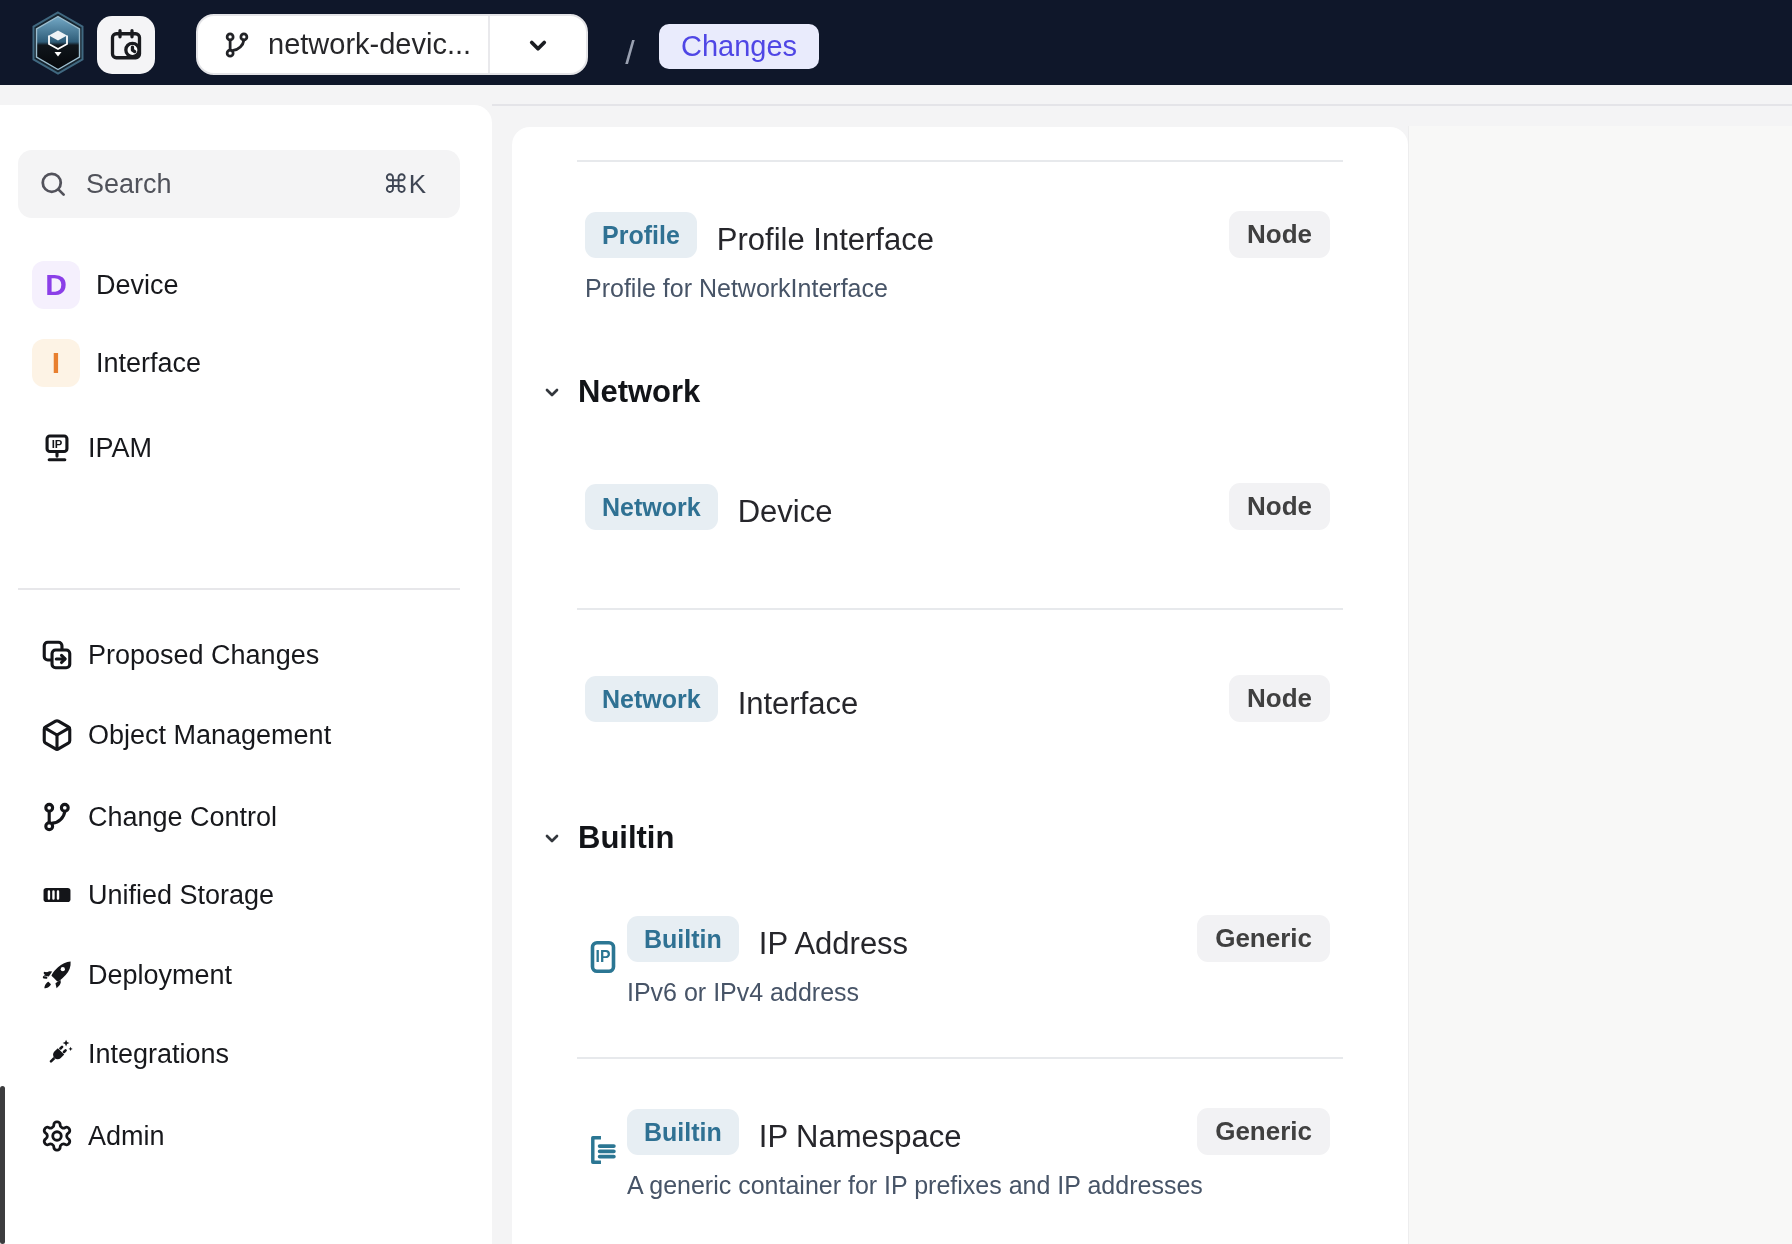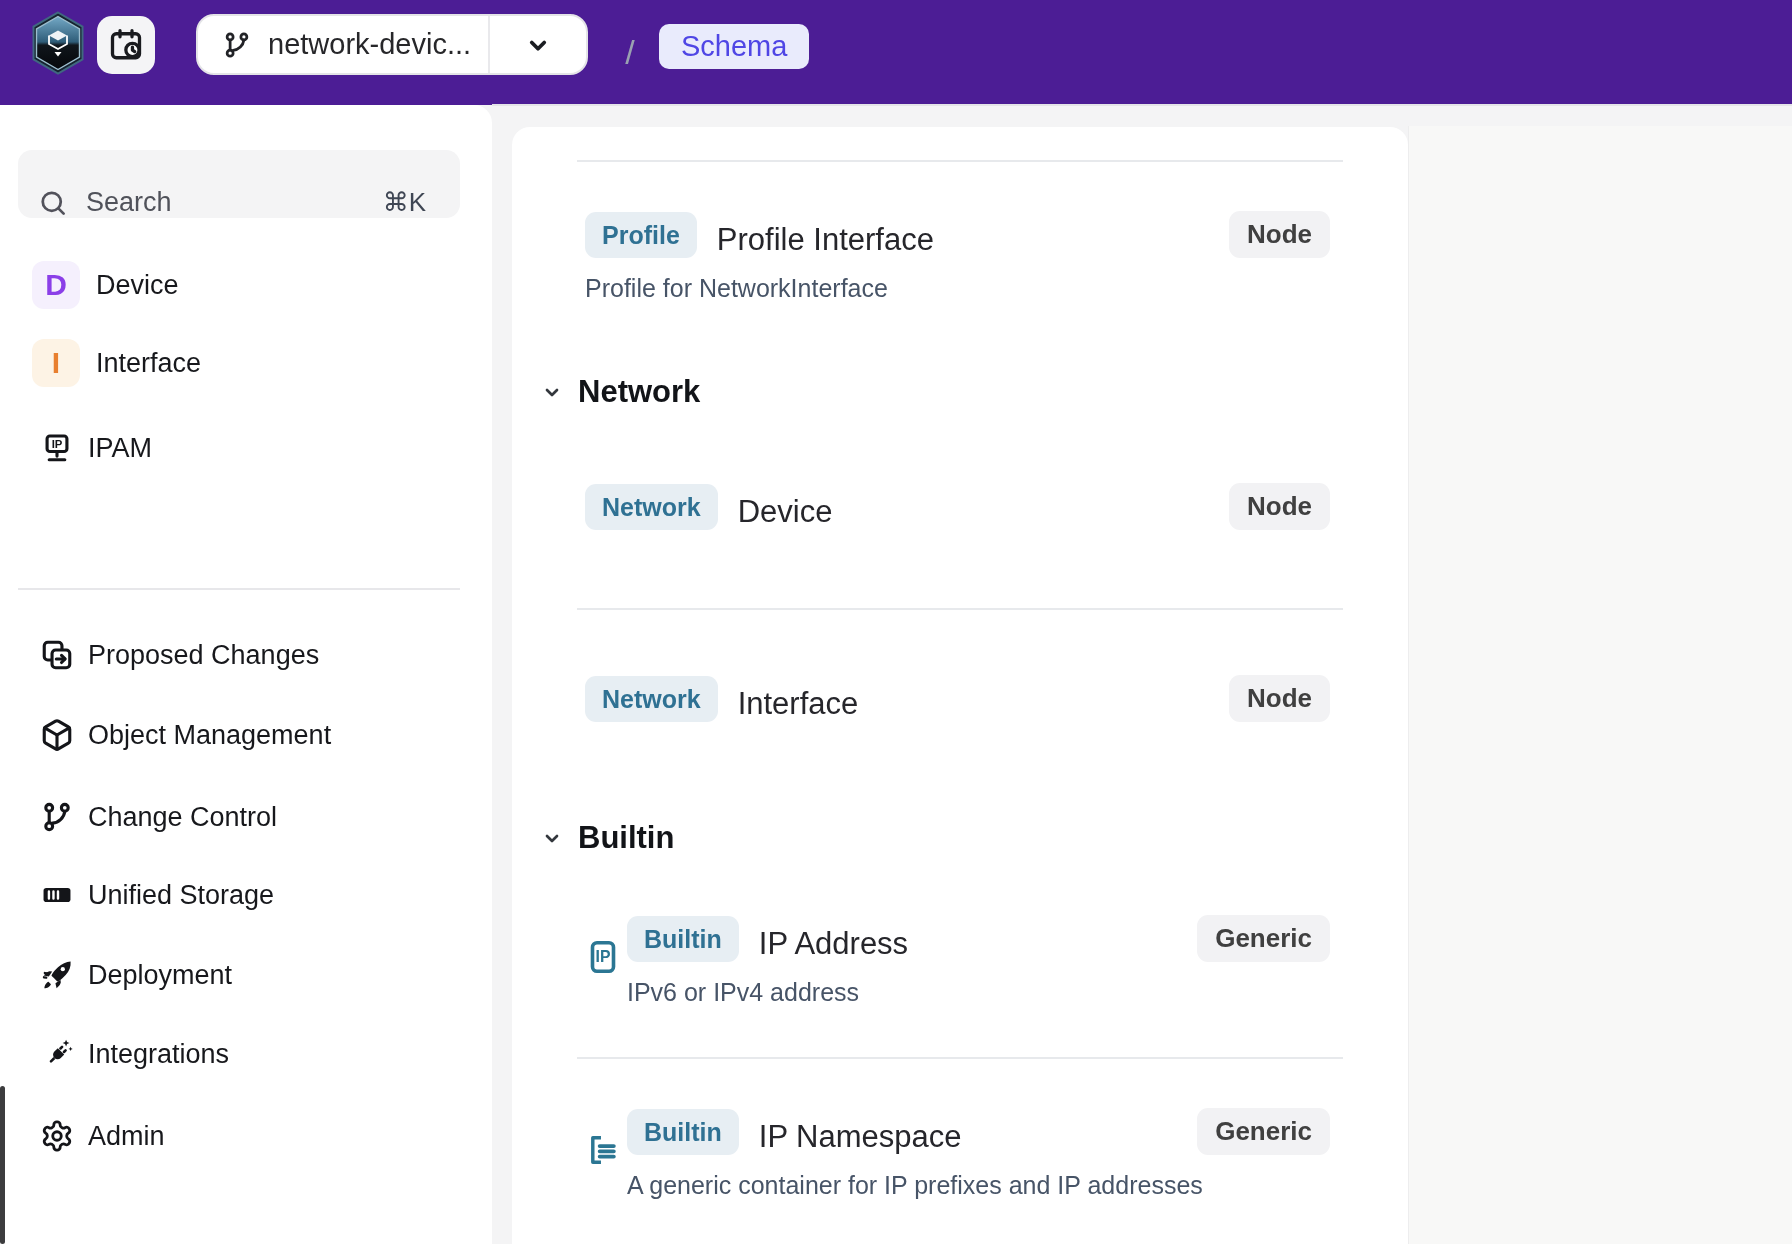--- a/index.html
+++ b/index.html
@@ -7,40 +7,40 @@
     width:1792px;height:1244px;position:relative;overflow:hidden;
     background:#f4f4f5;
     font-family:"Liberation Sans", sans-serif;
     color:#17181c;
     -webkit-font-smoothing:antialiased;
   }
   svg{display:block;}
   .ic{stroke:currentColor;fill:none;stroke-width:2.2;stroke-linecap:round;stroke-linejoin:round;}
 
   
-  .topbar{position:absolute;left:0;top:0;width:1792px;height:105px;background:#4c1d95;}
+  .topbar{position:absolute;left:0;top:0;width:1792px;height:85px;background:#0f172a;}
   .topbar-line{position:absolute;left:492px;top:104px;width:1300px;height:2px;background:#e4e4e8;}
   .logo{position:absolute;left:30px;top:11px;width:56px;height:64px;}
   .cal-btn{position:absolute;left:97px;top:16px;width:58px;height:58px;background:#f4f4f6;border-radius:15px;
     display:flex;align-items:center;justify-content:center;color:#1a1b1f;}
   .branch-pill{position:absolute;left:196px;top:14px;width:392px;height:61px;background:#fff;
     border:2px solid #e4e4e7;border-radius:18px;box-sizing:border-box;display:flex;align-items:stretch;}
   .branch-main{flex:0 0 292px;display:flex;align-items:center;gap:16px;padding-left:24px;box-sizing:border-box;
     border-right:2px solid #e9e9ec;color:#222327;}
   .branch-label{font-size:29px;color:#27272a;white-space:nowrap;}
   .branch-caret{flex:1;display:flex;align-items:center;justify-content:center;color:#1b1d22;}
   .slash{position:absolute;left:608px;top:0;width:44px;height:105px;display:flex;align-items:center;justify-content:center;
     font-size:34px;color:#9aa1b1;}
   .chip{position:absolute;left:659px;top:24px;height:45px;padding:0 22px;background:#e9ebfc;border-radius:10px;
     display:flex;align-items:center;font-size:29px;color:#4f46e5;}
 
   
   .sidebar{position:absolute;left:0;top:105px;width:492px;height:1139px;background:#ffffff;border-top-right-radius:18px;}
   .searchbox{position:absolute;left:18px;top:45px;width:442px;height:68px;background:#f4f4f5;border-radius:14px;
-    display:flex;align-items:flex-end;box-sizing:border-box;padding:0 34px 0 20px;color:#52525b;}
+    display:flex;align-items:center;box-sizing:border-box;padding:0 34px 0 20px;color:#52525b;}
   .searchbox .s-label{font-size:27px;color:#50525a;margin-left:18px;flex:1;}
   .searchbox .s-kbd{font-size:26px;color:#3f4654;}
   .side-item{position:absolute;left:0;width:492px;height:56px;display:flex;align-items:center;cursor:pointer;}
   .avatar{width:48px;height:48px;border-radius:12px;margin-left:32px;display:flex;align-items:center;justify-content:center;
     font-size:30px;font-weight:700;}
   .avatar.purple{background:#f5f0fd;color:#8b3fe8;}
   .avatar.orange{background:#fdf3e5;color:#e87f2f;}
   .side-ic{width:34px;height:34px;margin-left:40px;color:#141519;flex:0 0 auto;}
   .side-label{font-size:27px;color:#17181c;margin-left:14px;white-space:nowrap;}
   .side-item.avatar-row .side-label{margin-left:16px;}
@@ -110,21 +110,21 @@
     </div>
     <div class="branch-caret">
       <svg class="ic" viewBox="0 0 24 24" width="30" height="30" style="stroke-width:3">
         <path d="m7 10 5 5 5-5"></path>
       </svg>
     </div>
   </div>
 
   <div class="slash">/</div>
 
-  <div class="chip">Schema</div>
+  <div class="chip">Changes</div>
 </div>
 <div class="topbar-line"></div>
 
 <div class="sidebar">
 
   <div class="searchbox">
     <svg class="ic" viewBox="0 0 24 24" width="30" height="30">
       <circle cx="11" cy="11" r="7.2"></circle>
       <path d="m20.5 20.5-3.8-3.8"></path>
     </svg>

